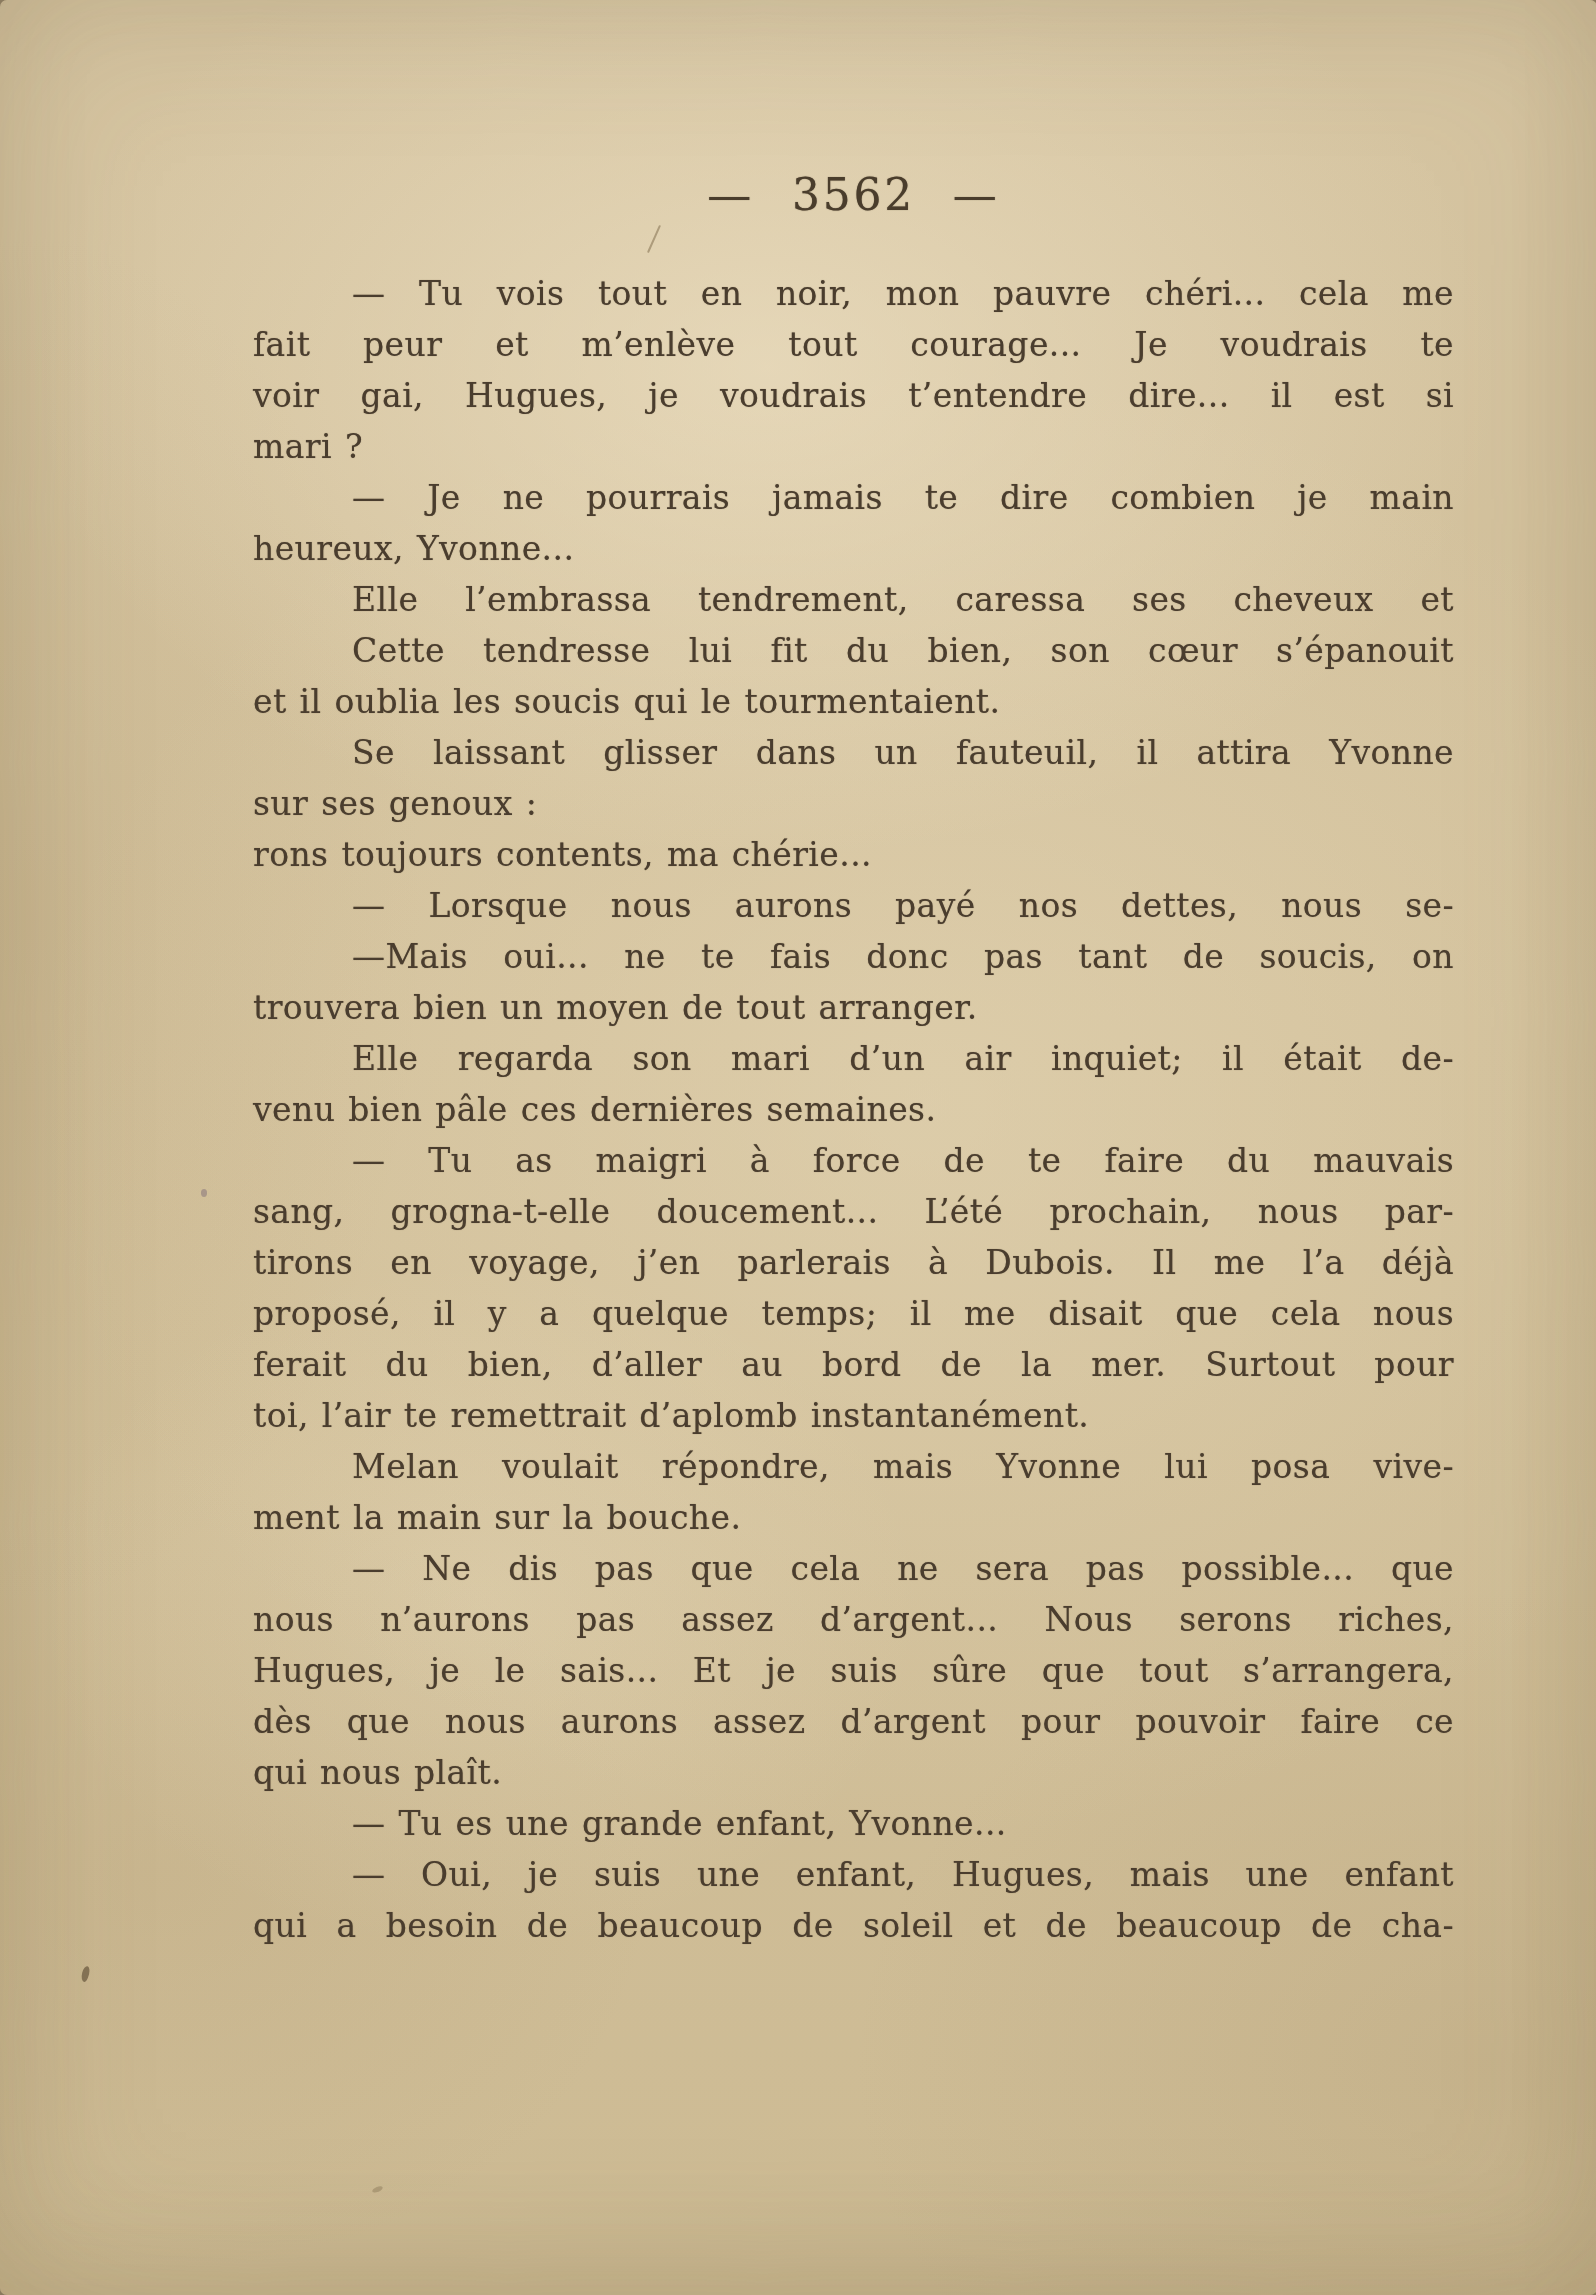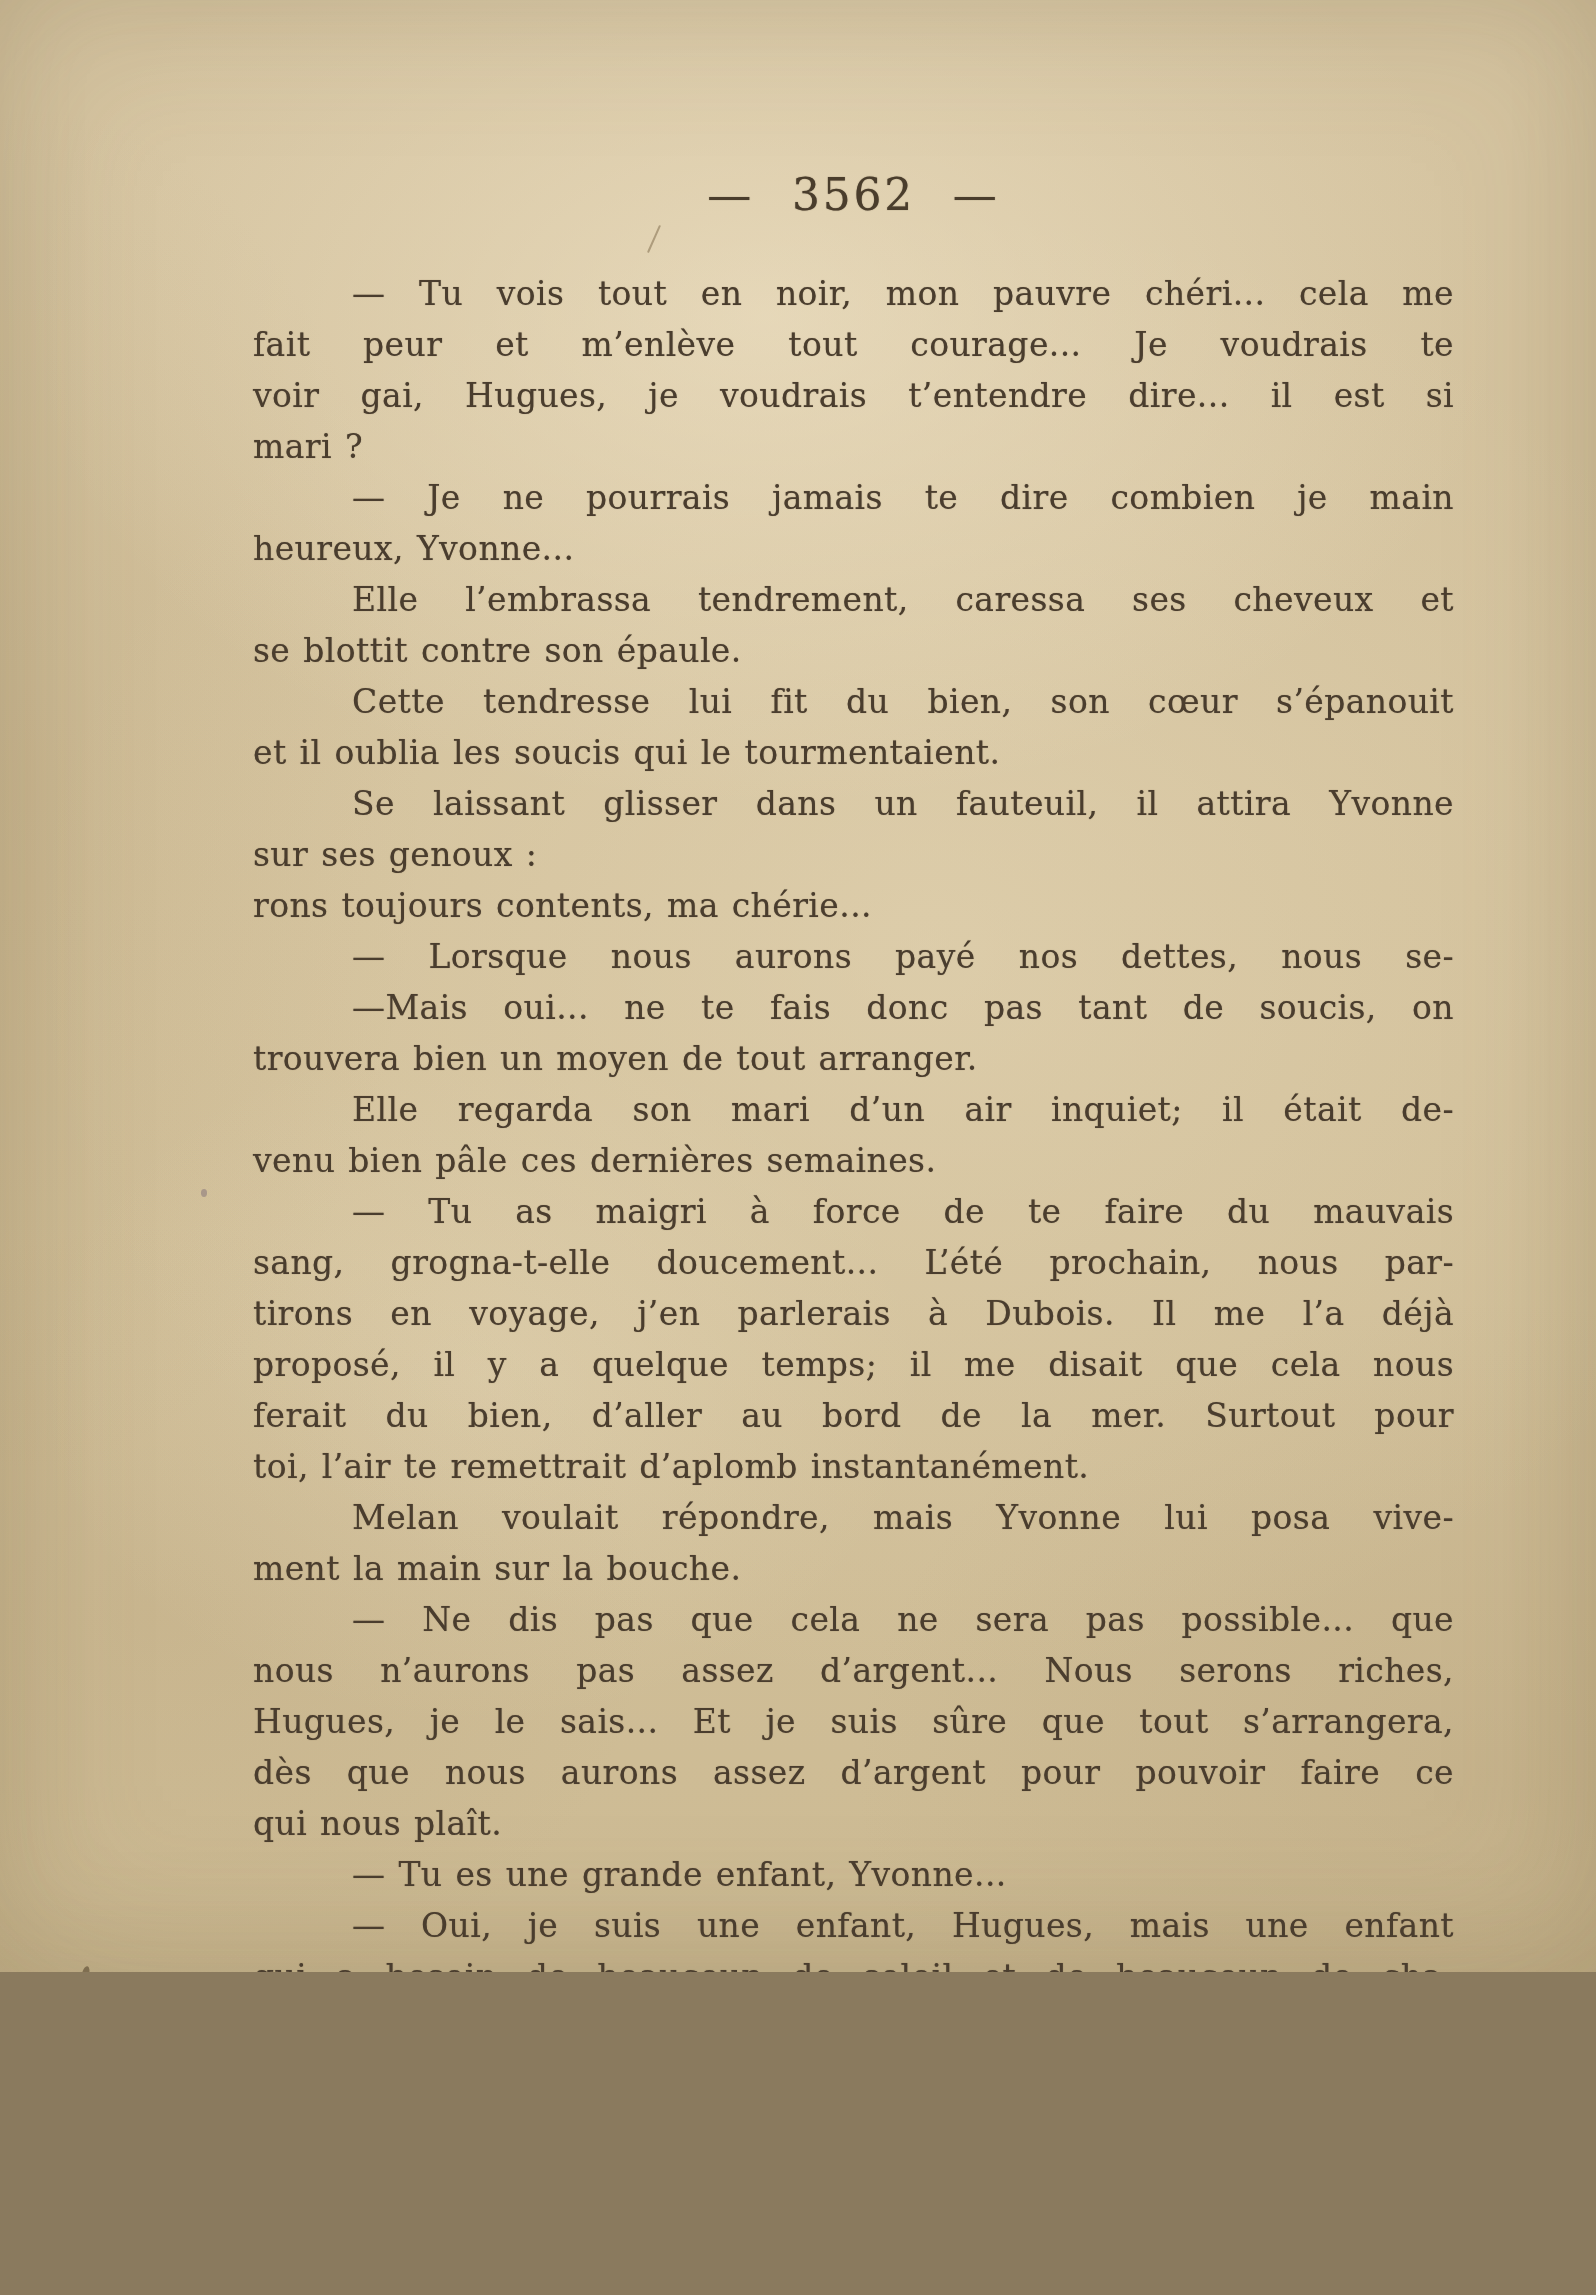--- a/index.html
+++ b/index.html
@@ -1,31 +1,32 @@
 <!DOCTYPE html>
 <html style="font-size:11.3px"><head>
 <meta charset="utf-8">
 <style>
   html, body { margin: 0; padding: 0; background: #8a7a5e; }
   .page {
     position: relative;
     width: 1597px;
-    height: 1972px;
+    height: 2295px;
     overflow: hidden;
     background-color: #d3c19c;
     background-image:
       radial-gradient(ellipse 1056px 704px at 48% 16%, rgba(243,231,204,0.55), rgba(243,231,204,0) 70%),
       radial-gradient(ellipse 1197px 986px at 58% 48%, rgba(236,223,193,0.40), rgba(236,223,193,0) 75%),
       radial-gradient(ellipse 634px 493px at 30% 70%, rgba(240,228,200,0.25), rgba(240,228,200,0) 70%),
       radial-gradient(ellipse 704px 563px at 10% 82%, rgba(168,144,104,0.16), rgba(168,144,104,0) 70%),
       radial-gradient(ellipse 845px 634px at 93% 90%, rgba(165,141,101,0.20), rgba(165,141,101,0) 75%),
       radial-gradient(ellipse 563px 986px at 2% 40%, rgba(160,136,96,0.14), rgba(160,136,96,0) 70%),
       linear-gradient(180deg, #d6c5a2 0%, #d2c09a 45%, #cdbb94 100%);
     box-shadow: inset 0 0 155px rgba(115,94,58,0.22), inset 0 -35px 99px rgba(115,94,58,0.10);
     font-family: "DejaVu Serif", "Liberation Serif", serif;
+    border-radius: 7px;
   }
   .pagenum {
     position: absolute;
     left: 253px;
     width: 1201px;
     top: 169px;
     text-align: center;
     font-size: 44px;
     line-height: 52px;
     color: #4a3d2c;
@@ -85,21 +86,20 @@
   <div class="pagenum">— 3562 —</div>
 
   <div class="text-block" id="text-block">
       <div class="line indent">— Tu vois tout en noir, mon pauvre chéri... cela me</div>
       <div class="line">fait peur et m’enlève tout courage... Je voudrais te</div>
       <div class="line">voir gai, Hugues, je voudrais t’entendre dire... il est si</div>
       <div class="line last">mari ?</div>
       <div class="line indent">— Je ne pourrais jamais te dire combien je main</div>
       <div class="line last">heureux, Yvonne...</div>
       <div class="line indent">Elle l’embrassa tendrement, caressa ses cheveux et</div>
-      <div class="line last">se blottit contre son épaule.</div>
       <div class="line indent">Cette tendresse lui fit du bien, son cœur s’épanouit</div>
       <div class="line last">et il oublia les soucis qui le tourmentaient.</div>
       <div class="line indent">Se laissant glisser dans un fauteuil, il attira Yvonne</div>
       <div class="line last">sur ses genoux :</div>
       <div class="line last">rons toujours contents, ma chérie...</div>
       <div class="line indent">— Lorsque nous aurons payé nos dettes, nous se-</div>
       <div class="line indent">—Mais oui... ne te fais donc pas tant de soucis, on</div>
       <div class="line last">trouvera bien un moyen de tout arranger.</div>
       <div class="line indent">Elle regarda son mari d’un air inquiet; il était de-</div>
       <div class="line last">venu bien pâle ces dernières semaines.</div>

